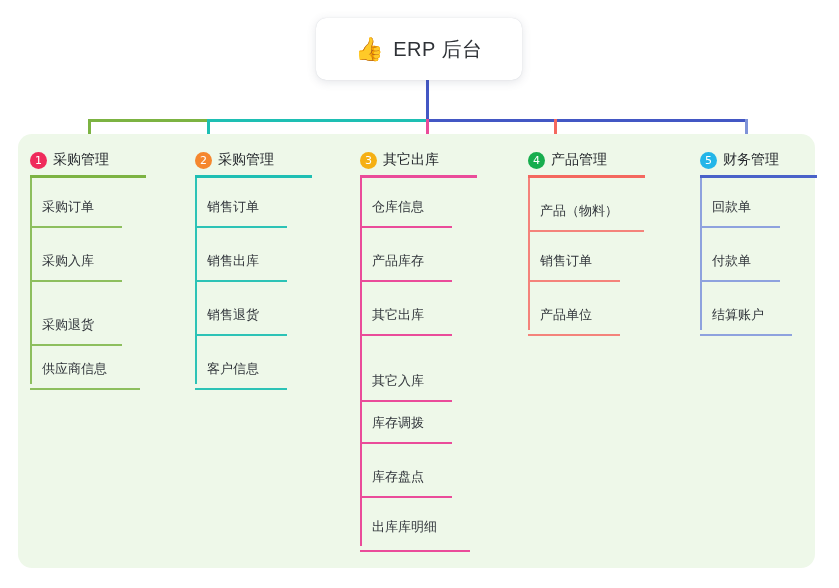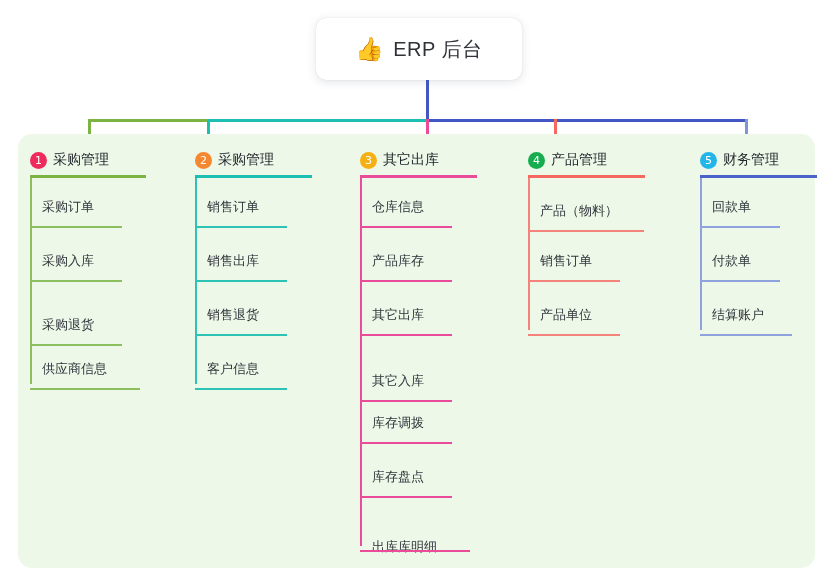--- a/index.html
+++ b/index.html
@@ -158,21 +158,21 @@
     </div>
     <div class="leaf" style="top:246px;left:0;width:140px;height:52px;">
       <span class="leaf-label" style="top:20px;">库存调拨</span>
       <span class="leaf-rule" style="top:48px;width:92px;background:#ea4c9a;"></span>
     </div>
     <div class="leaf" style="top:300px;left:0;width:140px;height:52px;">
       <span class="leaf-label" style="top:20px;">库存盘点</span>
       <span class="leaf-rule" style="top:48px;width:92px;background:#ea4c9a;"></span>
     </div>
     <div class="leaf" style="top:354px;left:0;width:150px;height:52px;">
-      <span class="leaf-label" style="top:36px;">出库库明细</span>
+      <span class="leaf-label" style="top:16px;">出库库明细</span>
       <span class="leaf-rule" style="top:48px;width:110px;background:#ea4c9a;"></span>
     </div>
   </div>
 
   <div class="col" style="left:516px;width:180px;">
     <div class="col-head">
       <span class="badge" style="background:#17ad4e;">4</span>
       <span class="col-title">产品管理</span>
     </div>
     <div class="head-rule" style="width:117px;background:#f4685f;"></div>

